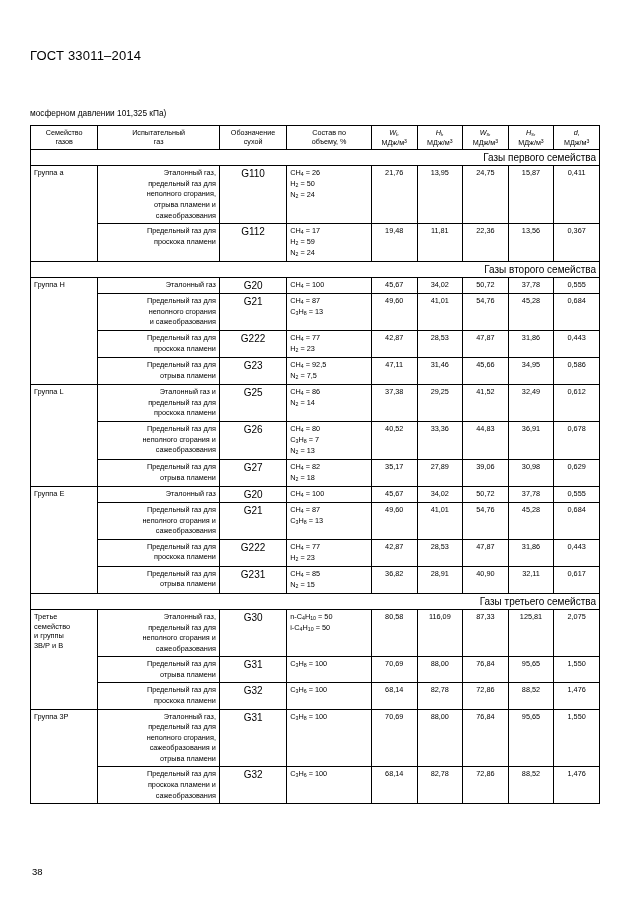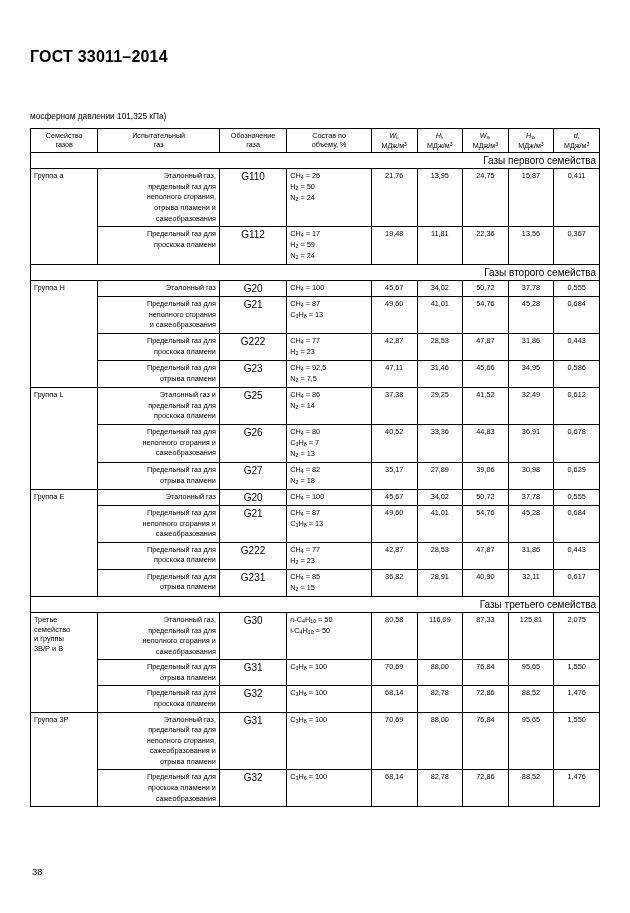--- a/index.html
+++ b/index.html
@@ -15,22 +15,22 @@
     position: relative;
   }
   .page {
     position: relative;
     width: 630px;
     height: 913px;
     box-sizing: border-box;
     padding: 48px 30px 0 30px;
   }
   .doc-header {
-    font-size: 16px;
-    font-weight: bold;
+    font-size: 13px;
+    font-weight: normal;
     letter-spacing: 0.2px;
     margin-bottom: 34px;
   }
   .table-caption {
     font-size: 8.3px;
     line-height: 1.35;
     margin-bottom: 6px;
   }
   table.gost {
     border-collapse: collapse;
@@ -124,21 +124,21 @@
       <col style="width:42px">
       <col style="width:42px">
       <col style="width:42px">
       <col style="width:42px">
       <col style="width:42px">
     </colgroup>
     <thead>
       <tr>
         <td><span>Семейство</span><br><span>газов</span></td>
         <td><span>Испытательный</span><br><span>газ</span></td>
-        <td><span>Обозначение</span><br><span>газа</span></td>
+        <td><span>Обозначение</span><br><span>сухой</span></td>
         <td><span>Состав по</span><br><span>объему, %</span></td>
         <td><span class="hdr-sym">W<sub>i</sub>,</span><br><span>МДж/м<sup>3</sup></span></td>
         <td><span class="hdr-sym">H<sub>i</sub>,</span><br><span>МДж/м<sup>3</sup></span></td>
         <td><span class="hdr-sym">W<sub>s</sub>,</span><br><span>МДж/м<sup>3</sup></span></td>
         <td><span class="hdr-sym">H<sub>s</sub>,</span><br><span>МДж/м<sup>3</sup></span></td>
         <td><span class="hdr-sym">d,</span><br><span>МДж/м<sup>3</sup></span></td>
       </tr>
     </thead>
     <tbody>
         <tr class="sectionrow">

